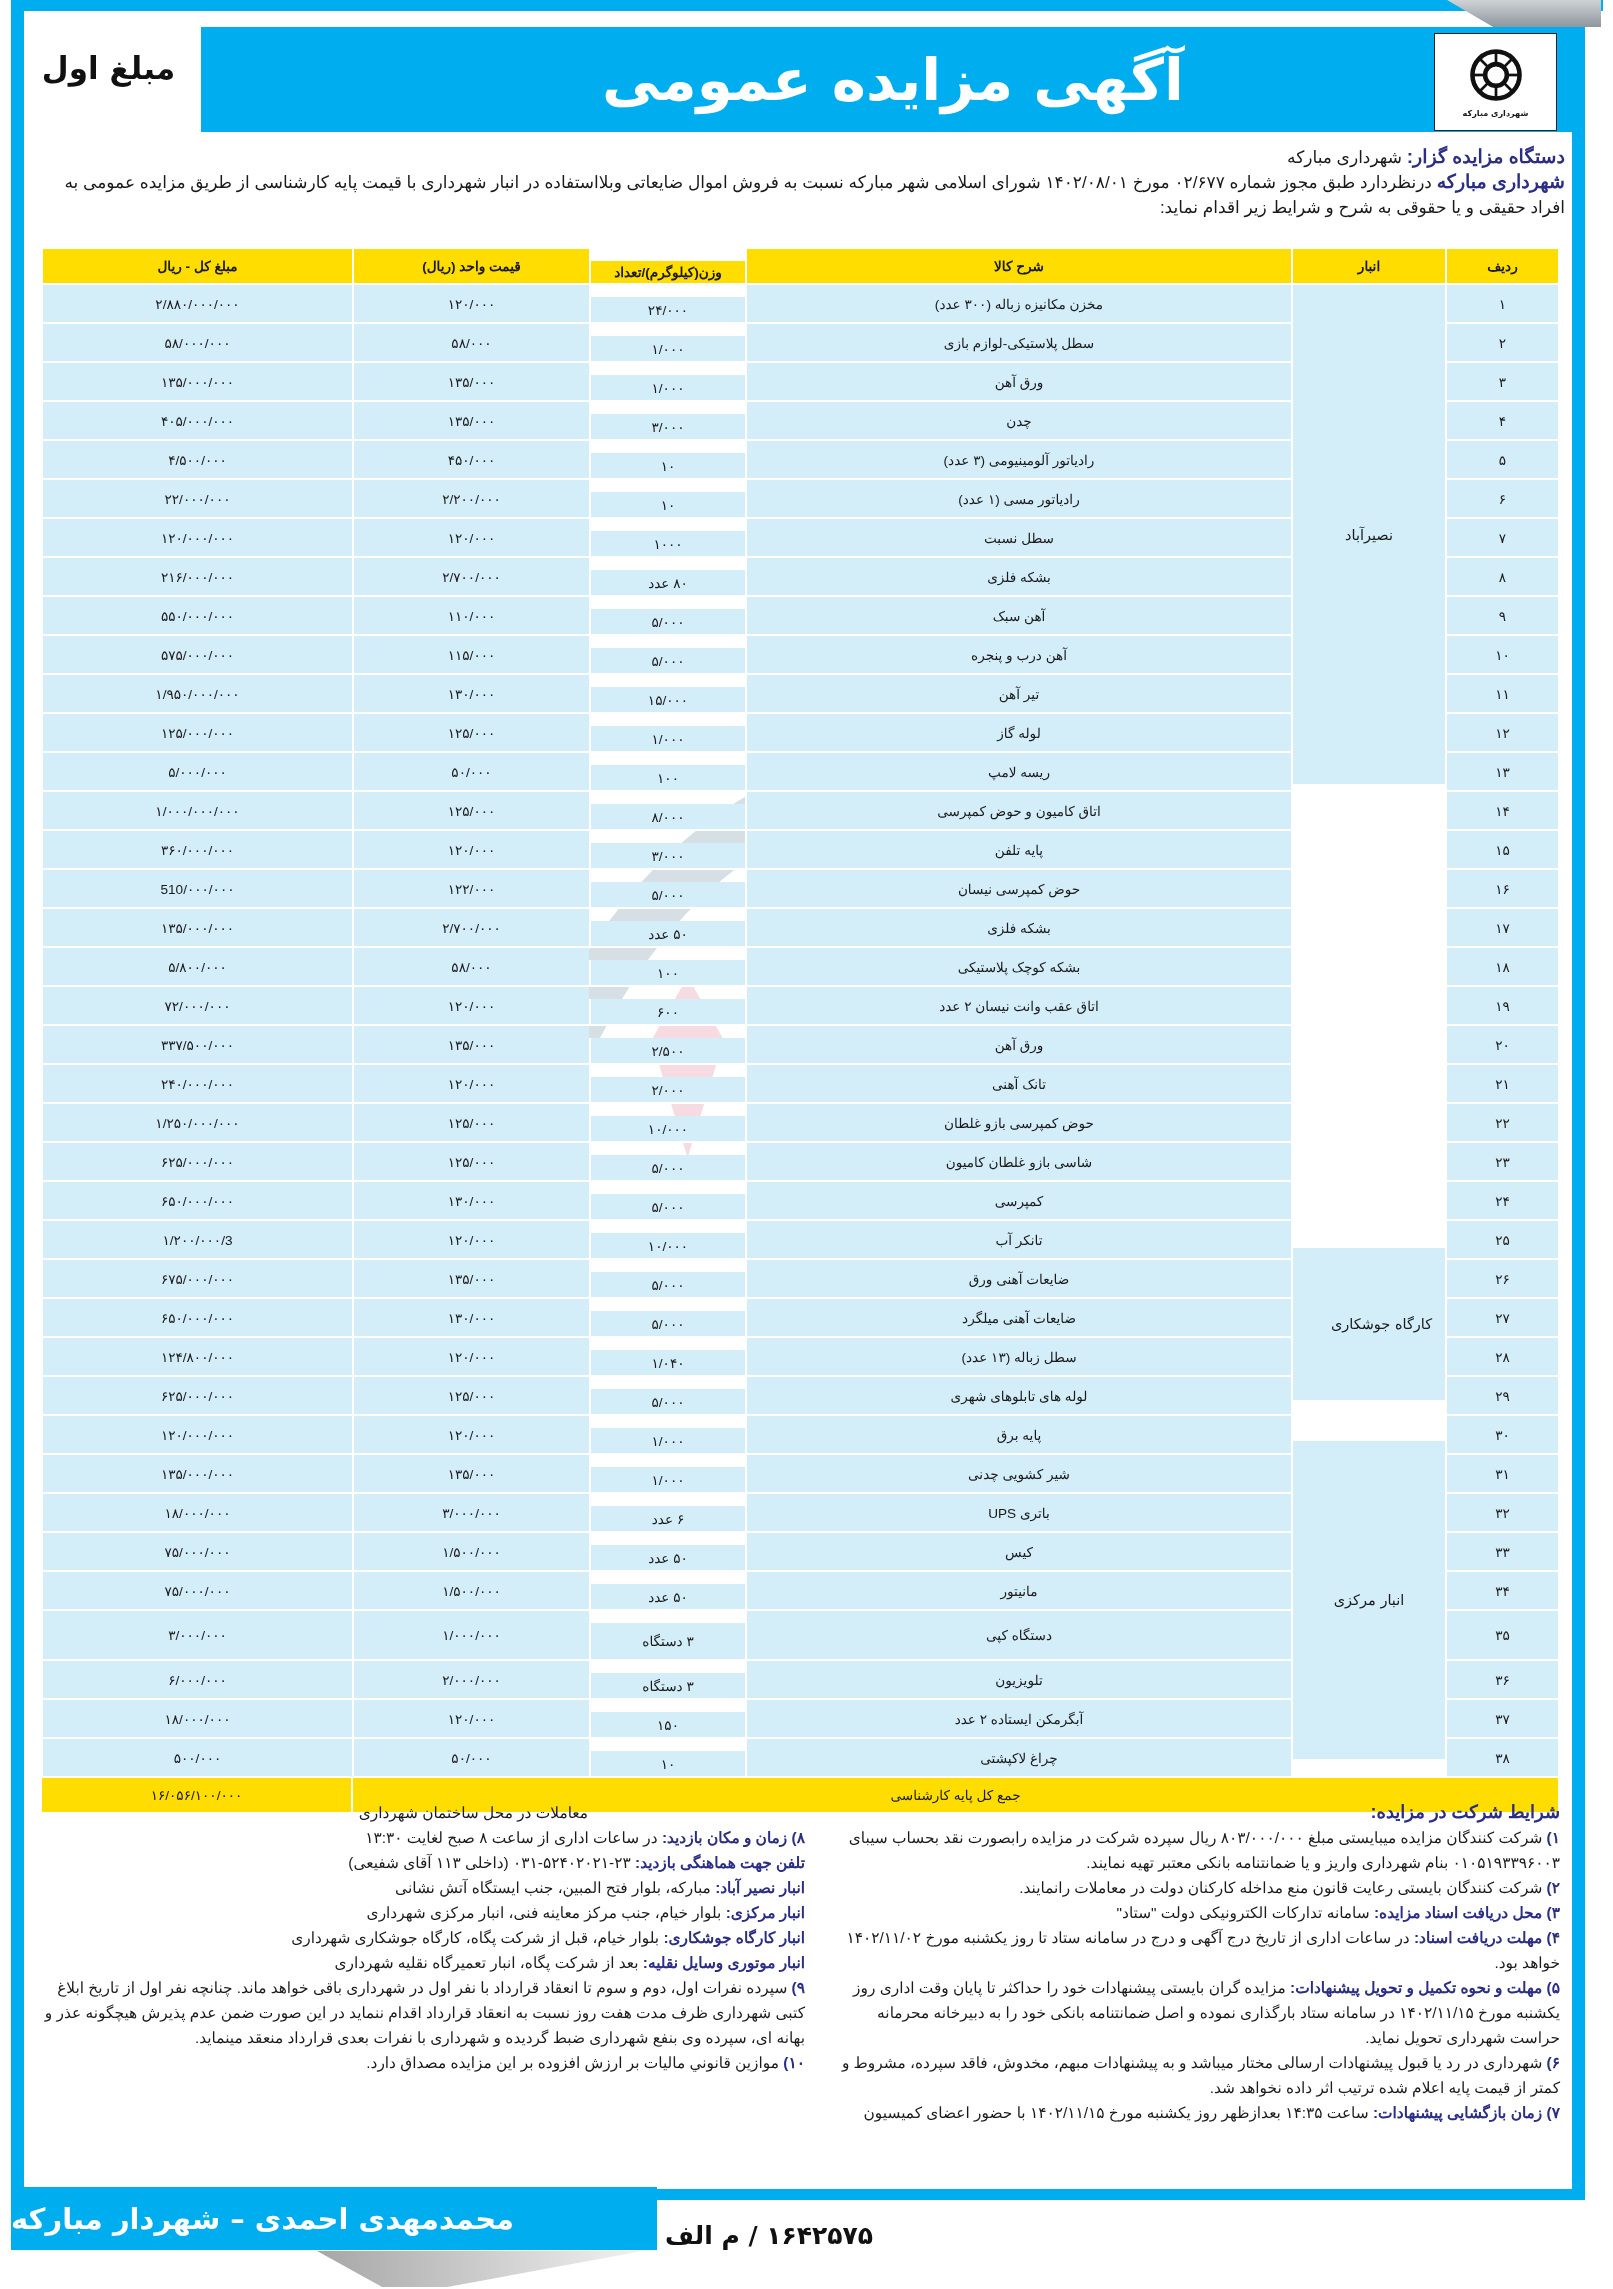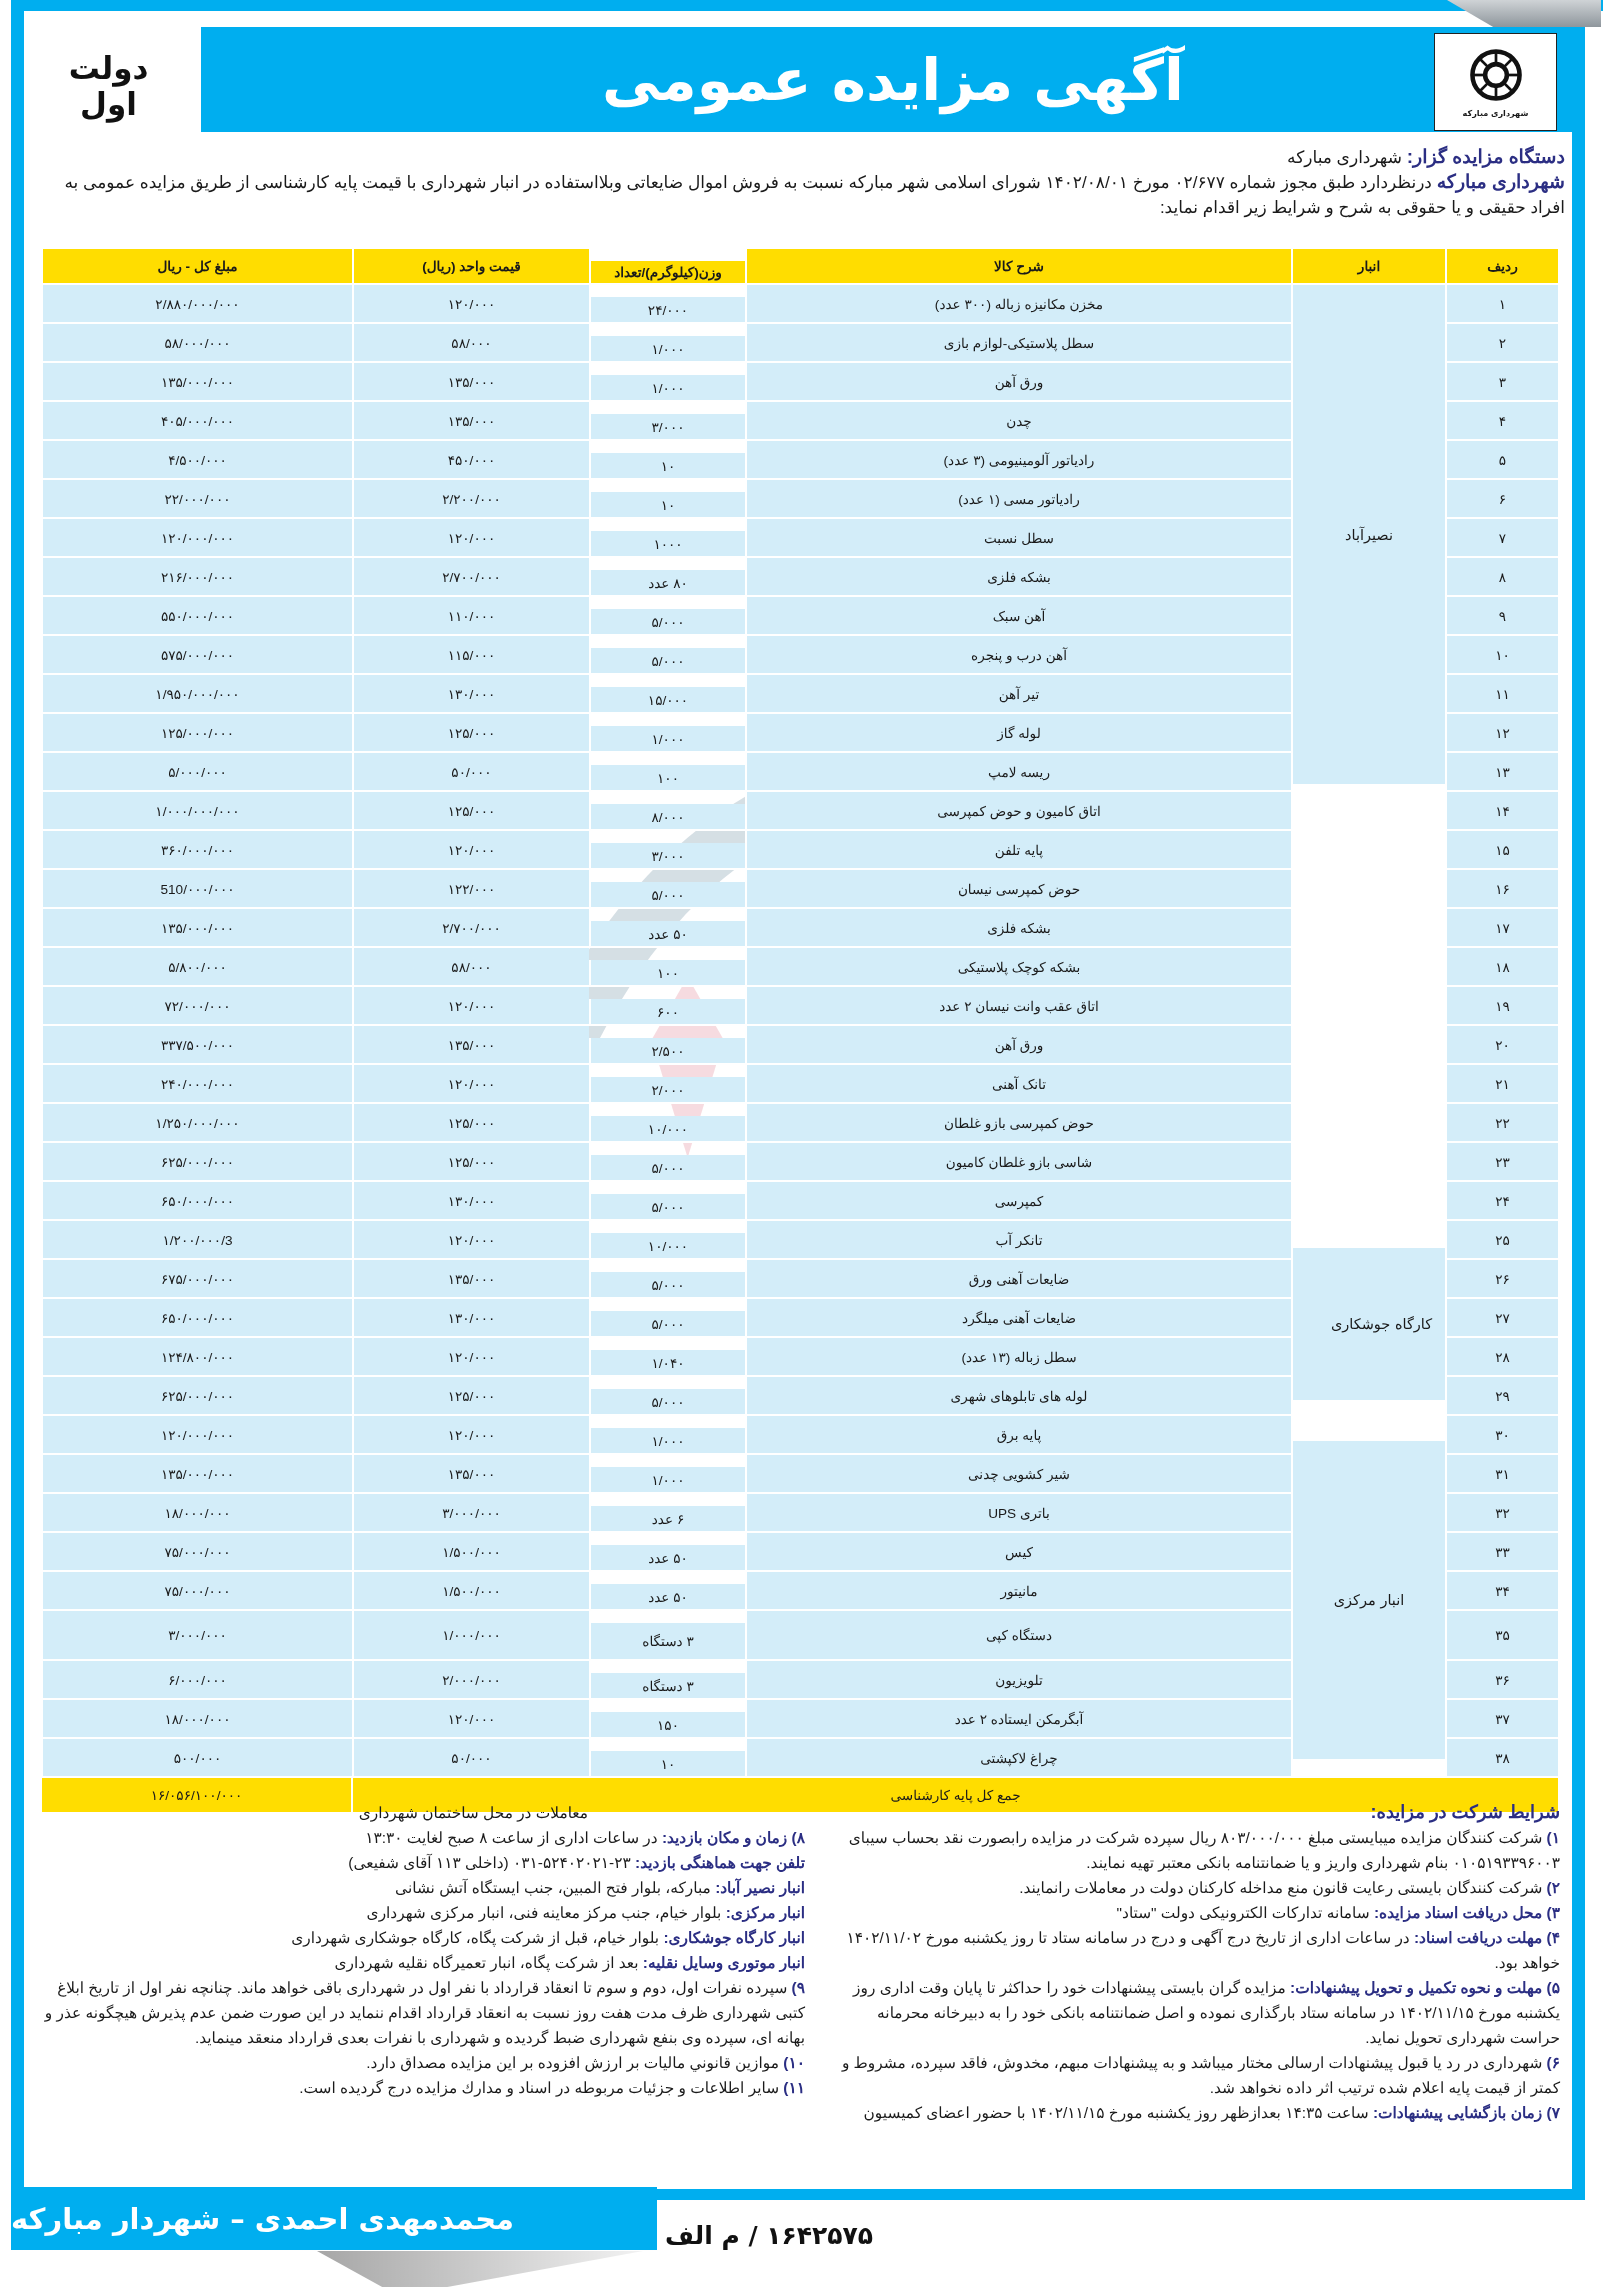--- a/index.html
+++ b/index.html
@@ -51,21 +51,21 @@
 </style>
 </head>
 <body>
 
 <div class="frame-top"></div>
 <div class="fold-shadow"></div>
 <div class="frame-left"></div>
 <div class="frame-right"></div>
 <div class="frame-bottom"></div>
 
-<div class="round-label">دولت اول</div>
+<div class="round-label">مبلغ اول</div>
 
 <div class="title-banner">
   <span class="title-text">آگهی مزایده عمومی</span>
 </div>
 
 <div class="logo-box">
   <svg class="logo-mark" viewBox="0 0 64 64">
     <g fill="none" stroke="#111" stroke-width="5">
       <circle cx="32" cy="32" r="26"></circle>
       <circle cx="32" cy="32" r="12"></circle>
@@ -444,21 +444,20 @@
   <div style="padding-right:217px;">معاملات در محل ساختمان شهرداری</div>
   <div id="cond-left-items">
       <div><span class="k">۸)</span> <span class="k">زمان و مکان بازدید:</span> <span>در ساعات اداری از ساعت ۸ صبح لغایت ۱۳:۳۰</span></div>
       <div><span class="k"></span> <span class="k">تلفن جهت هماهنگی بازدید:</span> <span>۲۳-۵۲۴۰۲۰۲۱-۰۳۱ (داخلی ۱۱۳ آقای شفیعی)</span></div>
       <div><span class="k"></span> <span class="k">انبار نصیر آباد:</span> <span>مبارکه، بلوار فتح المبین، جنب ایستگاه آتش نشانی</span></div>
       <div><span class="k"></span> <span class="k">انبار مرکزی:</span> <span>بلوار خیام، جنب مرکز معاینه فنی، انبار مرکزی شهرداری</span></div>
       <div><span class="k"></span> <span class="k">انبار کارگاه جوشکاری:</span> <span>بلوار خیام، قبل از شرکت پگاه، کارگاه جوشکاری شهرداری</span></div>
       <div><span class="k"></span> <span class="k">انبار موتوری وسایل نقلیه:</span> <span>بعد از شرکت پگاه، انبار تعمیرگاه نقلیه شهرداری</span></div>
       <div><span class="k">۹)</span> <span class="k"></span> <span>سپرده نفرات اول، دوم و سوم تا انعقاد قرارداد با نفر اول در شهرداری باقی خواهد ماند. چنانچه نفر اول از تاریخ ابلاغ کتبی شهرداری ظرف مدت هفت روز نسبت به انعقاد قرارداد اقدام ننماید در این صورت ضمن عدم پذیرش هیچگونه عذر و بهانه ای، سپرده وی بنفع شهرداری ضبط گردیده و شهرداری با نفرات بعدی قرارداد منعقد مینماید.</span></div>
       <div><span class="k">۱۰)</span> <span class="k"></span> <span>موازین قانوني ماليات بر ارزش افزوده بر اين مزايده مصداق دارد.</span></div>
-      <div><span class="k">۱۱)</span> <span class="k"></span> <span>سایر اطلاعات و جزئیات مربوطه در اسناد و مدارك مزایده درج گردیده است.</span></div>
     </div>
 </div>
 
 <div class="footer-banner">
   <span>محمدمهدی احمدی – شهردار مبارکه</span>
 </div>
 <div class="footer-shadow"></div>
 <div class="ad-code">۱۶۴۲۵۷۵ / م الف</div>
 
 

